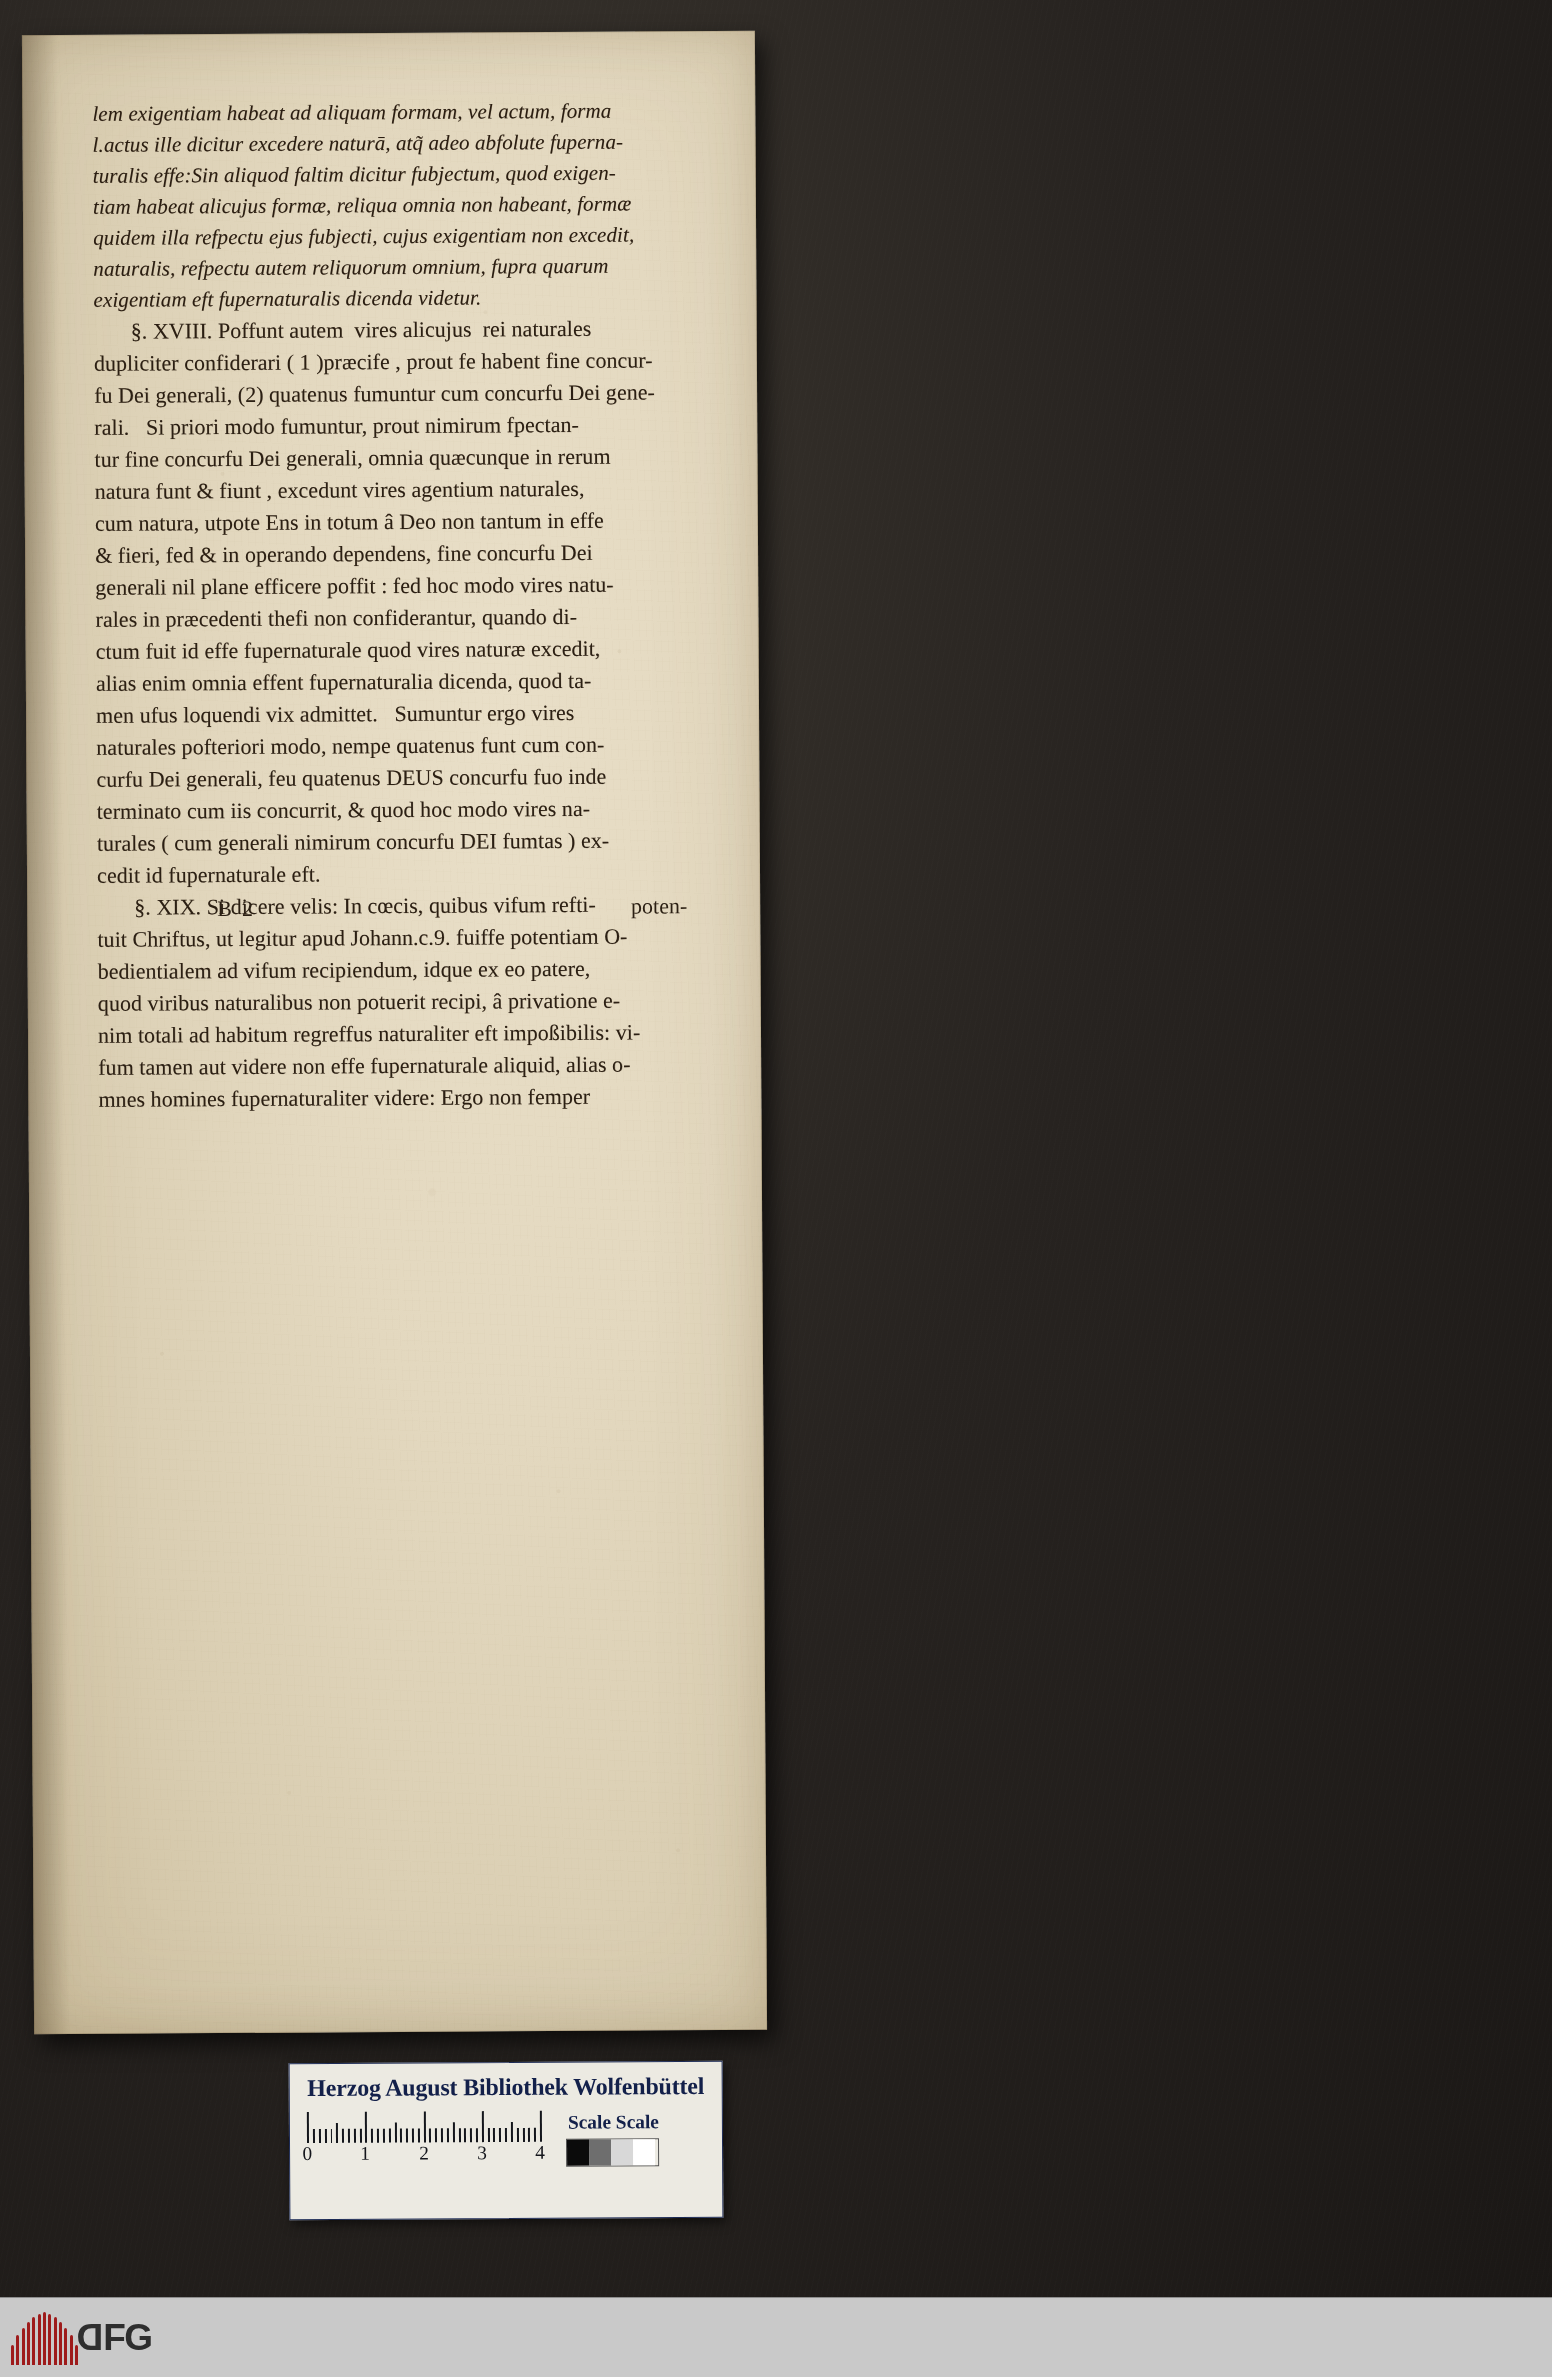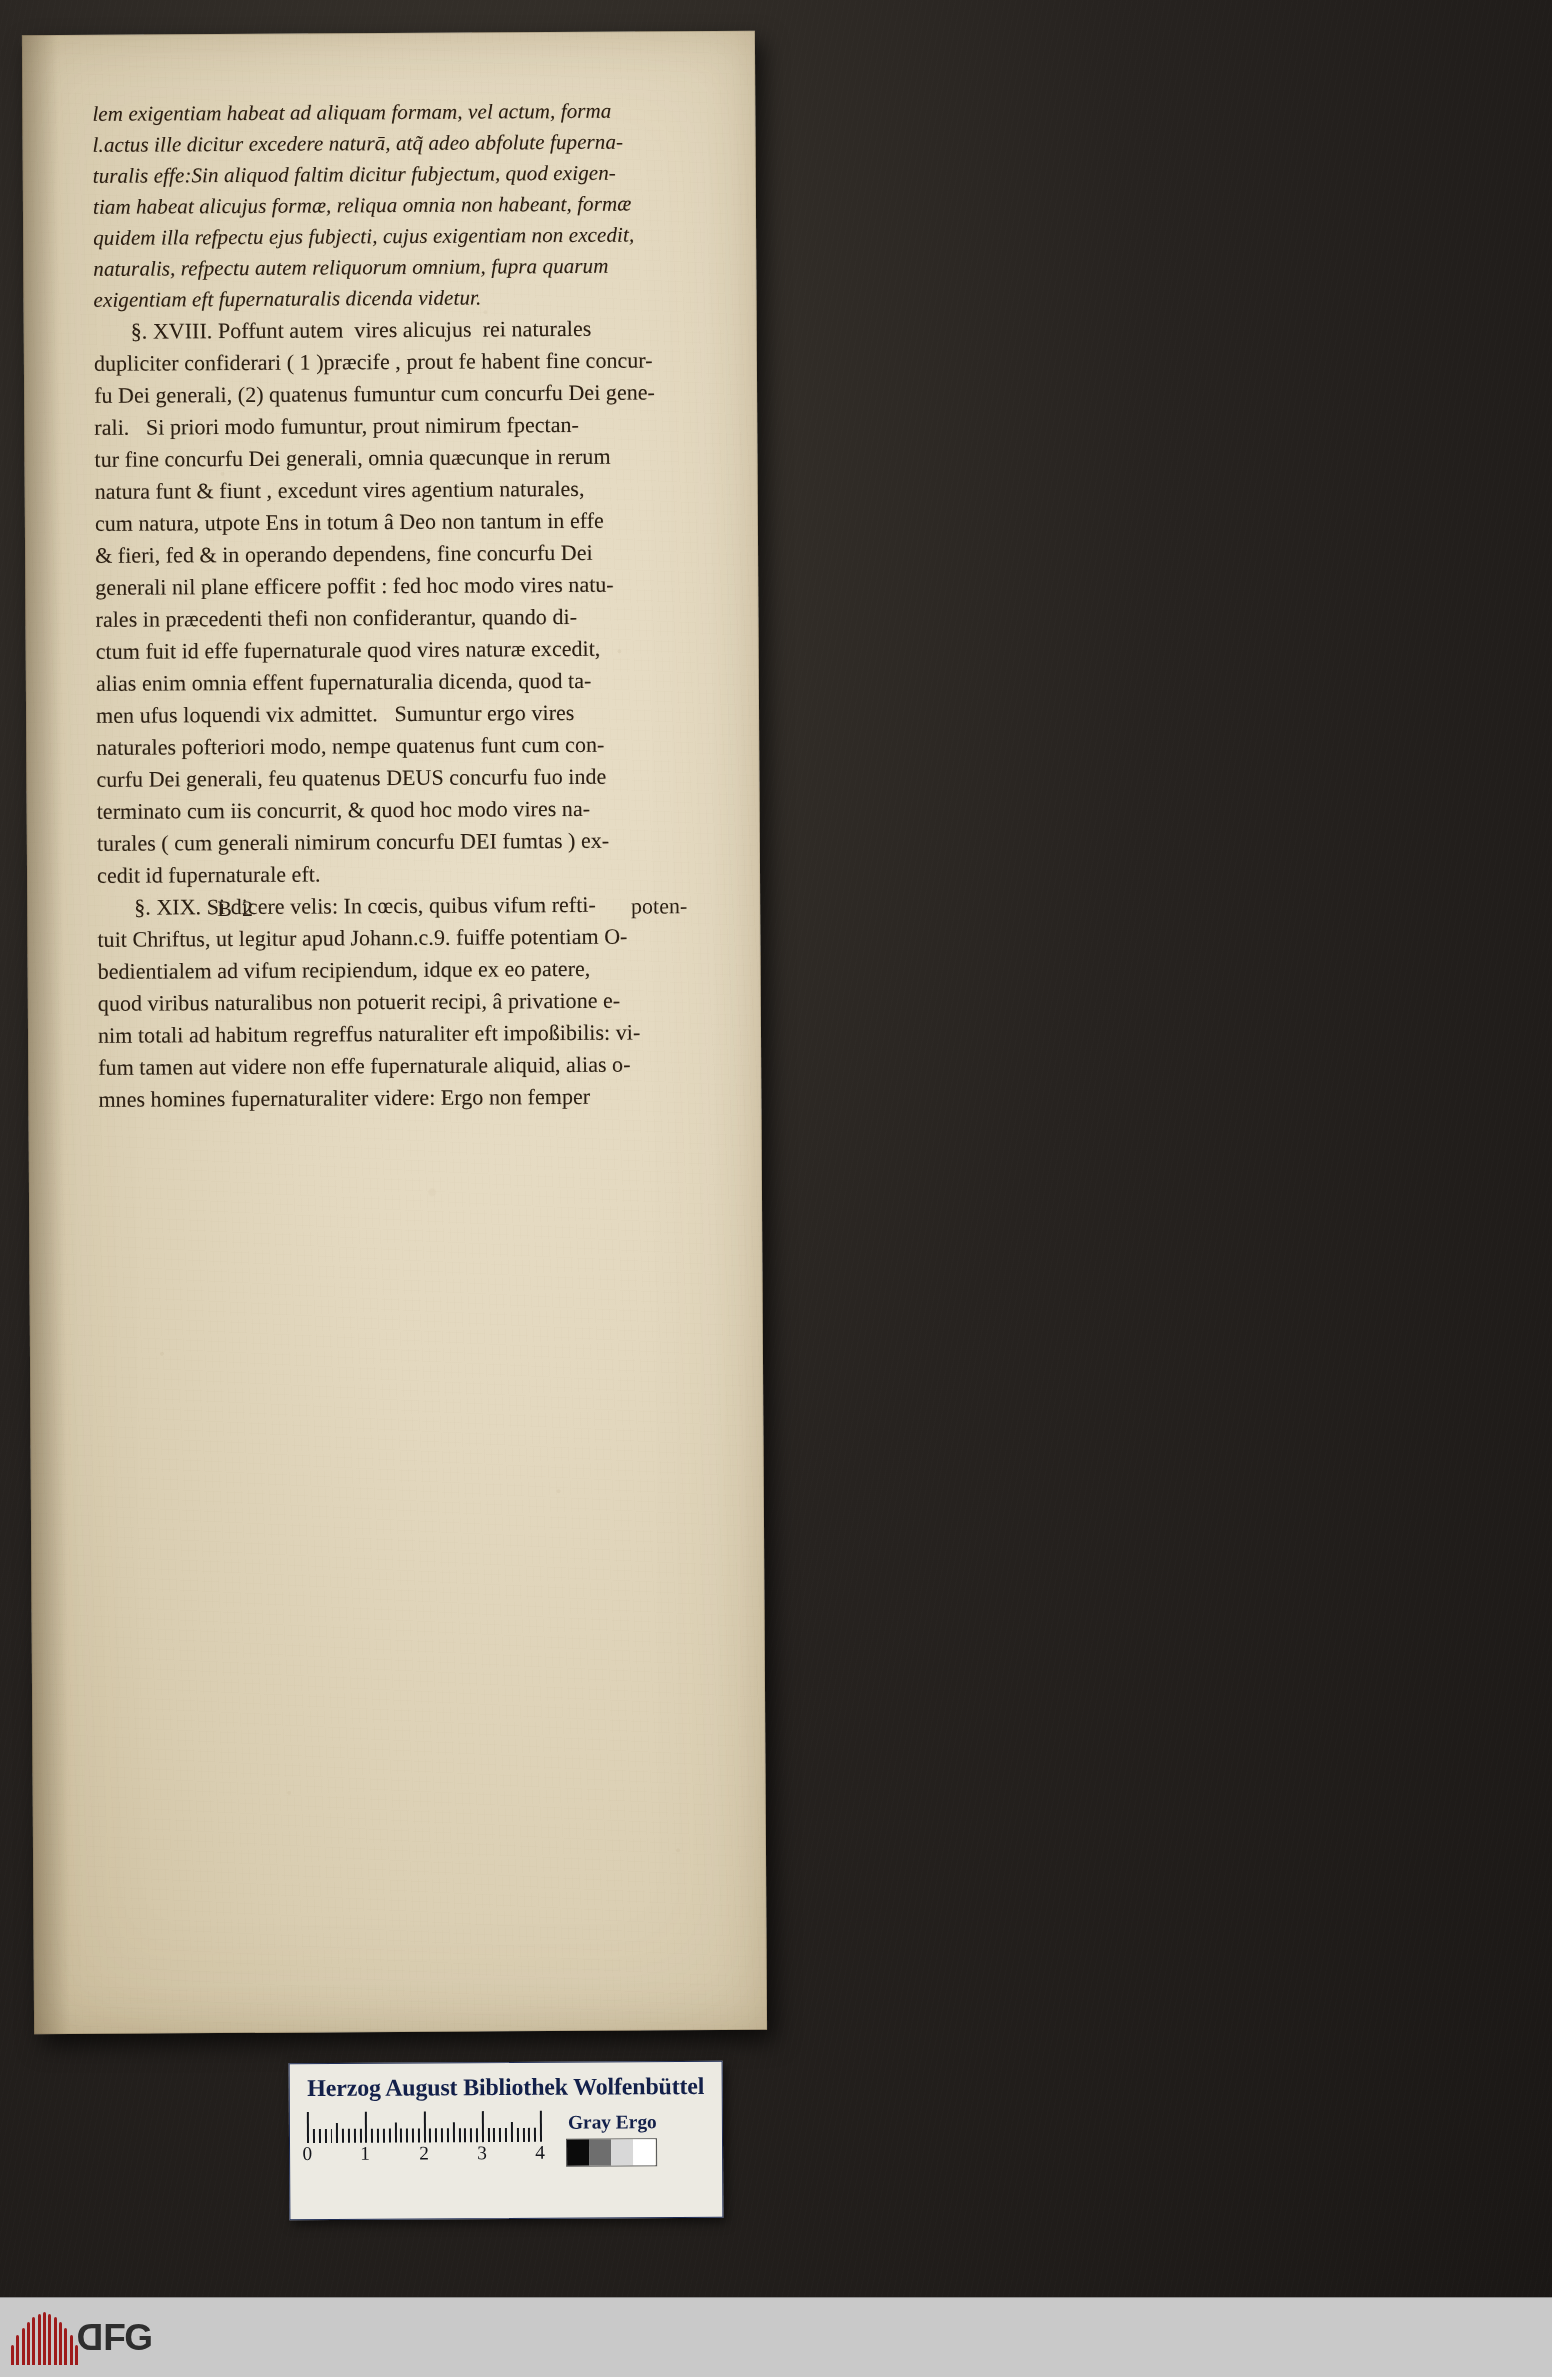--- a/index.html
+++ b/index.html
@@ -351,21 +351,21 @@
         </div>
       <div id="ruler-nums">
         <span style="left: 6.2px;">0</span>
         <span style="left: 64px;">1</span>
         <span style="left: 123px;">2</span>
         <span style="left: 181px;">3</span>
         <span style="left: 239px;">4</span>
       </div>
     </div>
     <div>
-      <div id="grayscale-label">Gray Ergo</div>
+      <div id="grayscale-label">Scale Scale</div>
       <div id="grayscale-patches">
           <i style="background: rgb(11, 11, 11);"></i>
           <i style="background: rgb(110, 110, 110);"></i>
           <i style="background: rgb(216, 216, 216);"></i>
           <i style="background: rgb(255, 255, 255);"></i>
         </div>
     </div>
   </div>
 </div>
 

